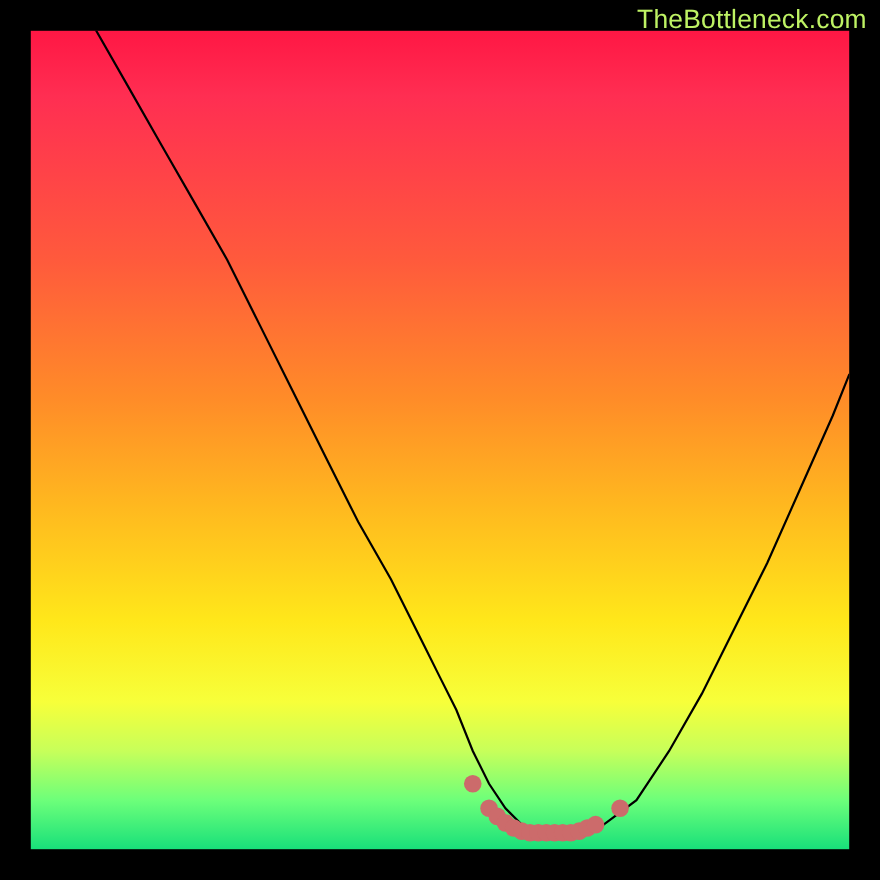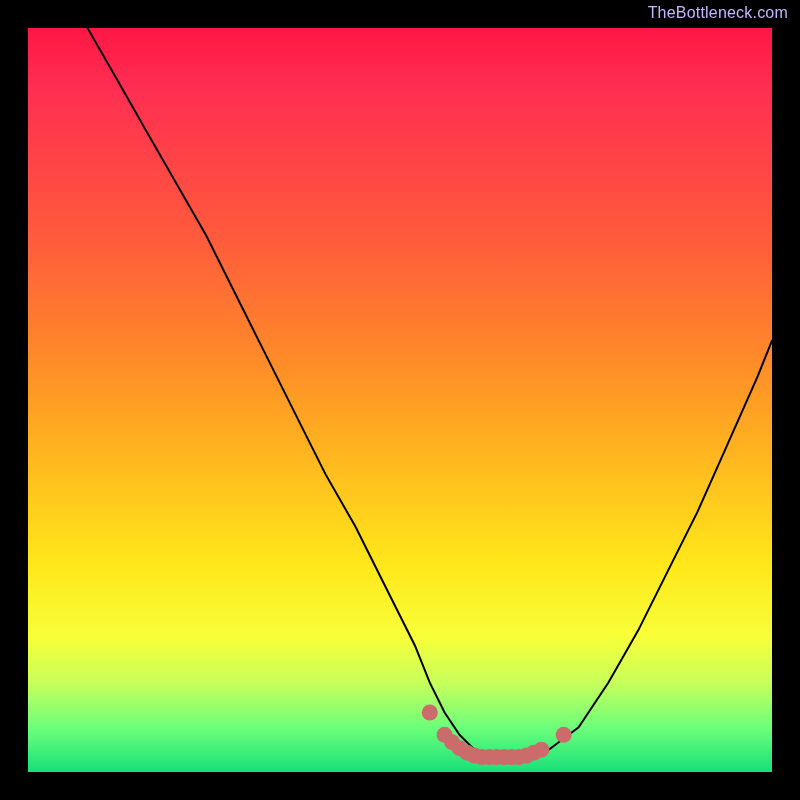--- a/index.html
+++ b/index.html
@@ -42,22 +42,22 @@
     position: absolute;
     left: 0;
     top: 0;
     width: 100%;
     height: 100%;
   }
   .watermark {
     position: absolute;
     top: 4px;
     right: 12px;
-    color: #c4b5fd;
-    font-size: 16px;
+    color: #bef264;
+    font-size: 24px;
     font-weight: 500;
     letter-spacing: 0.2px;
     user-select: none;
   }
 </style>
 </head>
 <body>
 
 <div class="frame">
   <div class="plot-area">

